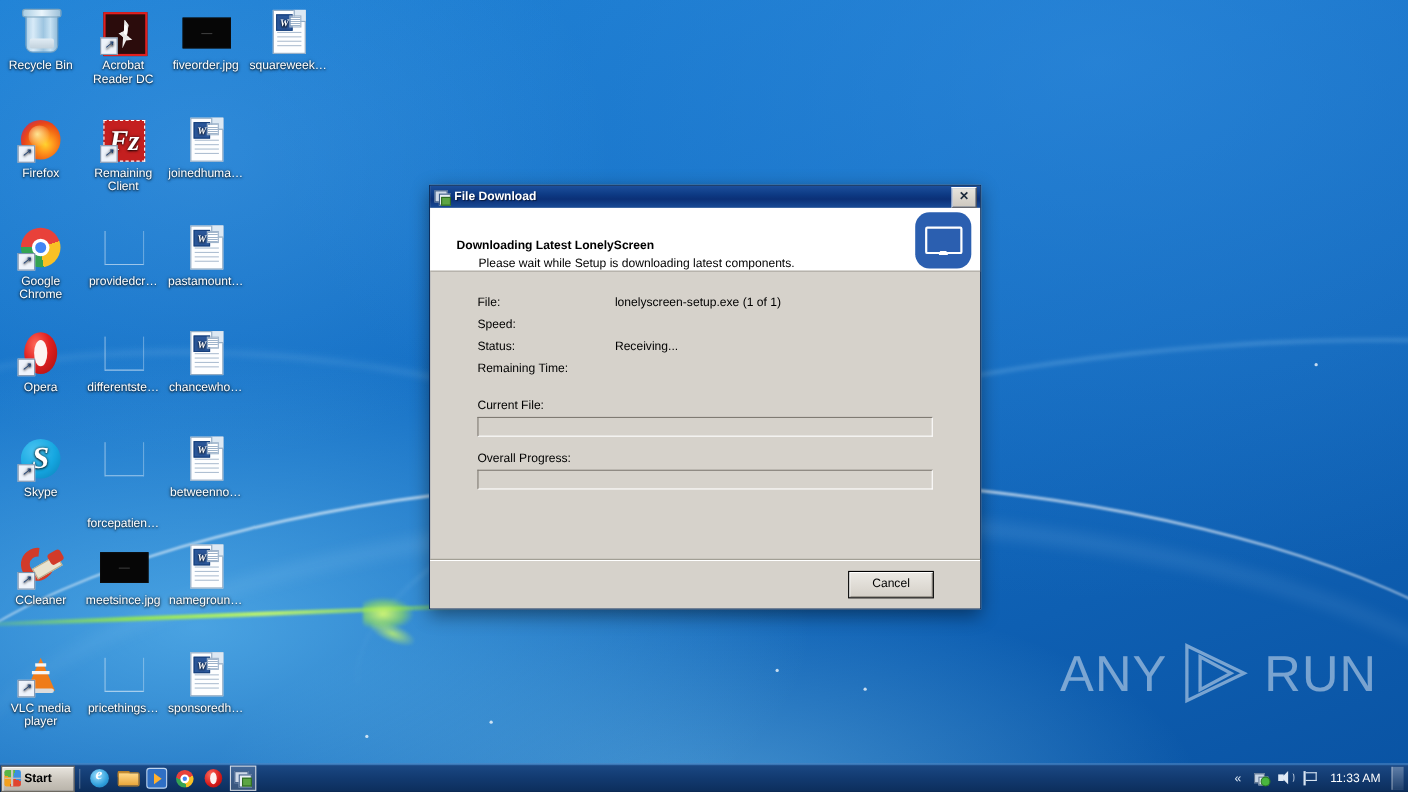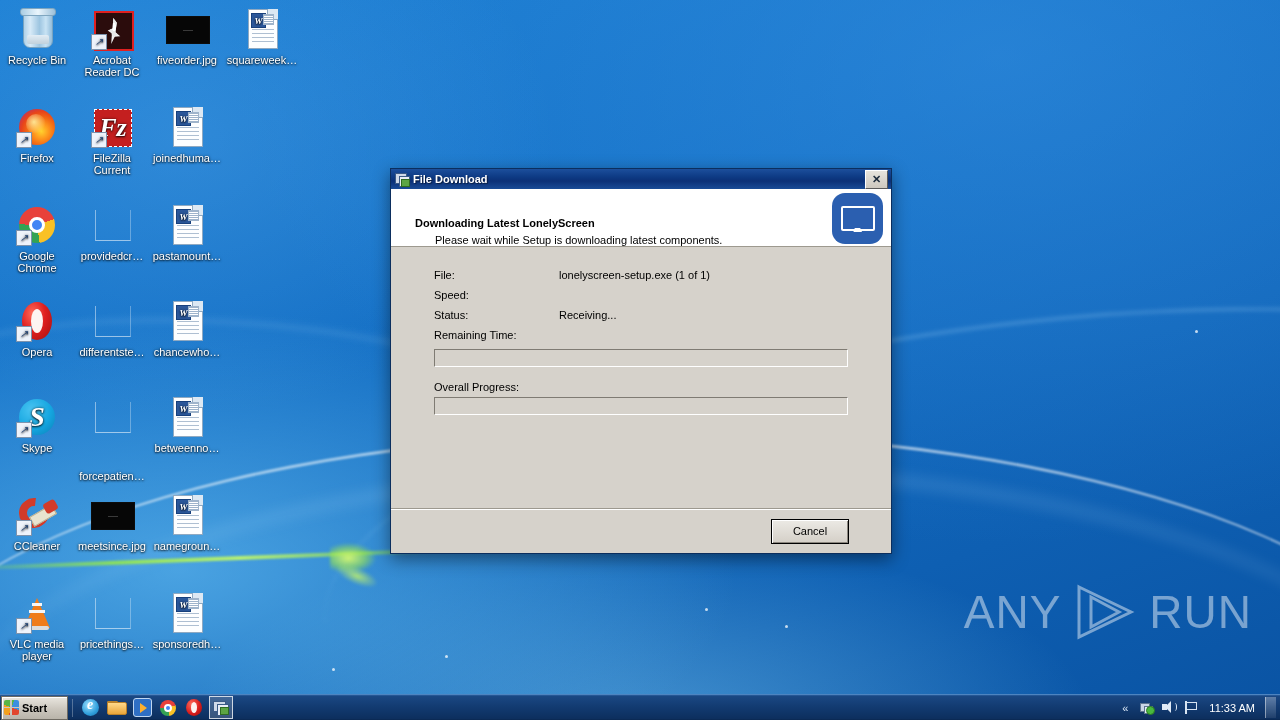--- a/index.html
+++ b/index.html
@@ -378,21 +378,21 @@
           <i class="ic-ff"></i>
           <i class="shortcut">↗</i>
         </span>
       <span class="lbl">Firefox</span>
     </div>
     <div class="dicon" style="left:75px;top:106px;">
       <span class="glyph">
           <i class="ic-fz">Fz</i>
           <i class="shortcut">↗</i>
         </span>
-      <span class="lbl">FileZilla Current</span>
+      <span class="lbl">Remaining Client</span>
     </div>
     <div class="dicon" style="left:150px;top:106px;">
       <span class="glyph">
           <i class="ic-doc">
             <i class="fold"></i>
             <i class="w">W</i>
             <i class="blk"></i>
             <i class="ln" style="top:19px"></i>
             <i class="ln" style="top:23px"></i>
             <i class="ln" style="top:27px"></i>
@@ -591,20 +591,21 @@
     </div>
     <div class="row">
       <span class="k">Status:</span>
       <span class="v">Receiving...</span>
     </div>
     <div class="row">
       <span class="k">Remaining Time:</span>
       <span class="v"></span>
     </div>
 
+    <div class="sectlabel">Current File:</div>
     <div class="pbar">
         <i class="inner"></i>
       </div>
 
     <div class="sectlabel">Overall Progress:</div>
     <div class="pbar">
         <i class="inner"></i>
       </div>
   </div>
 

